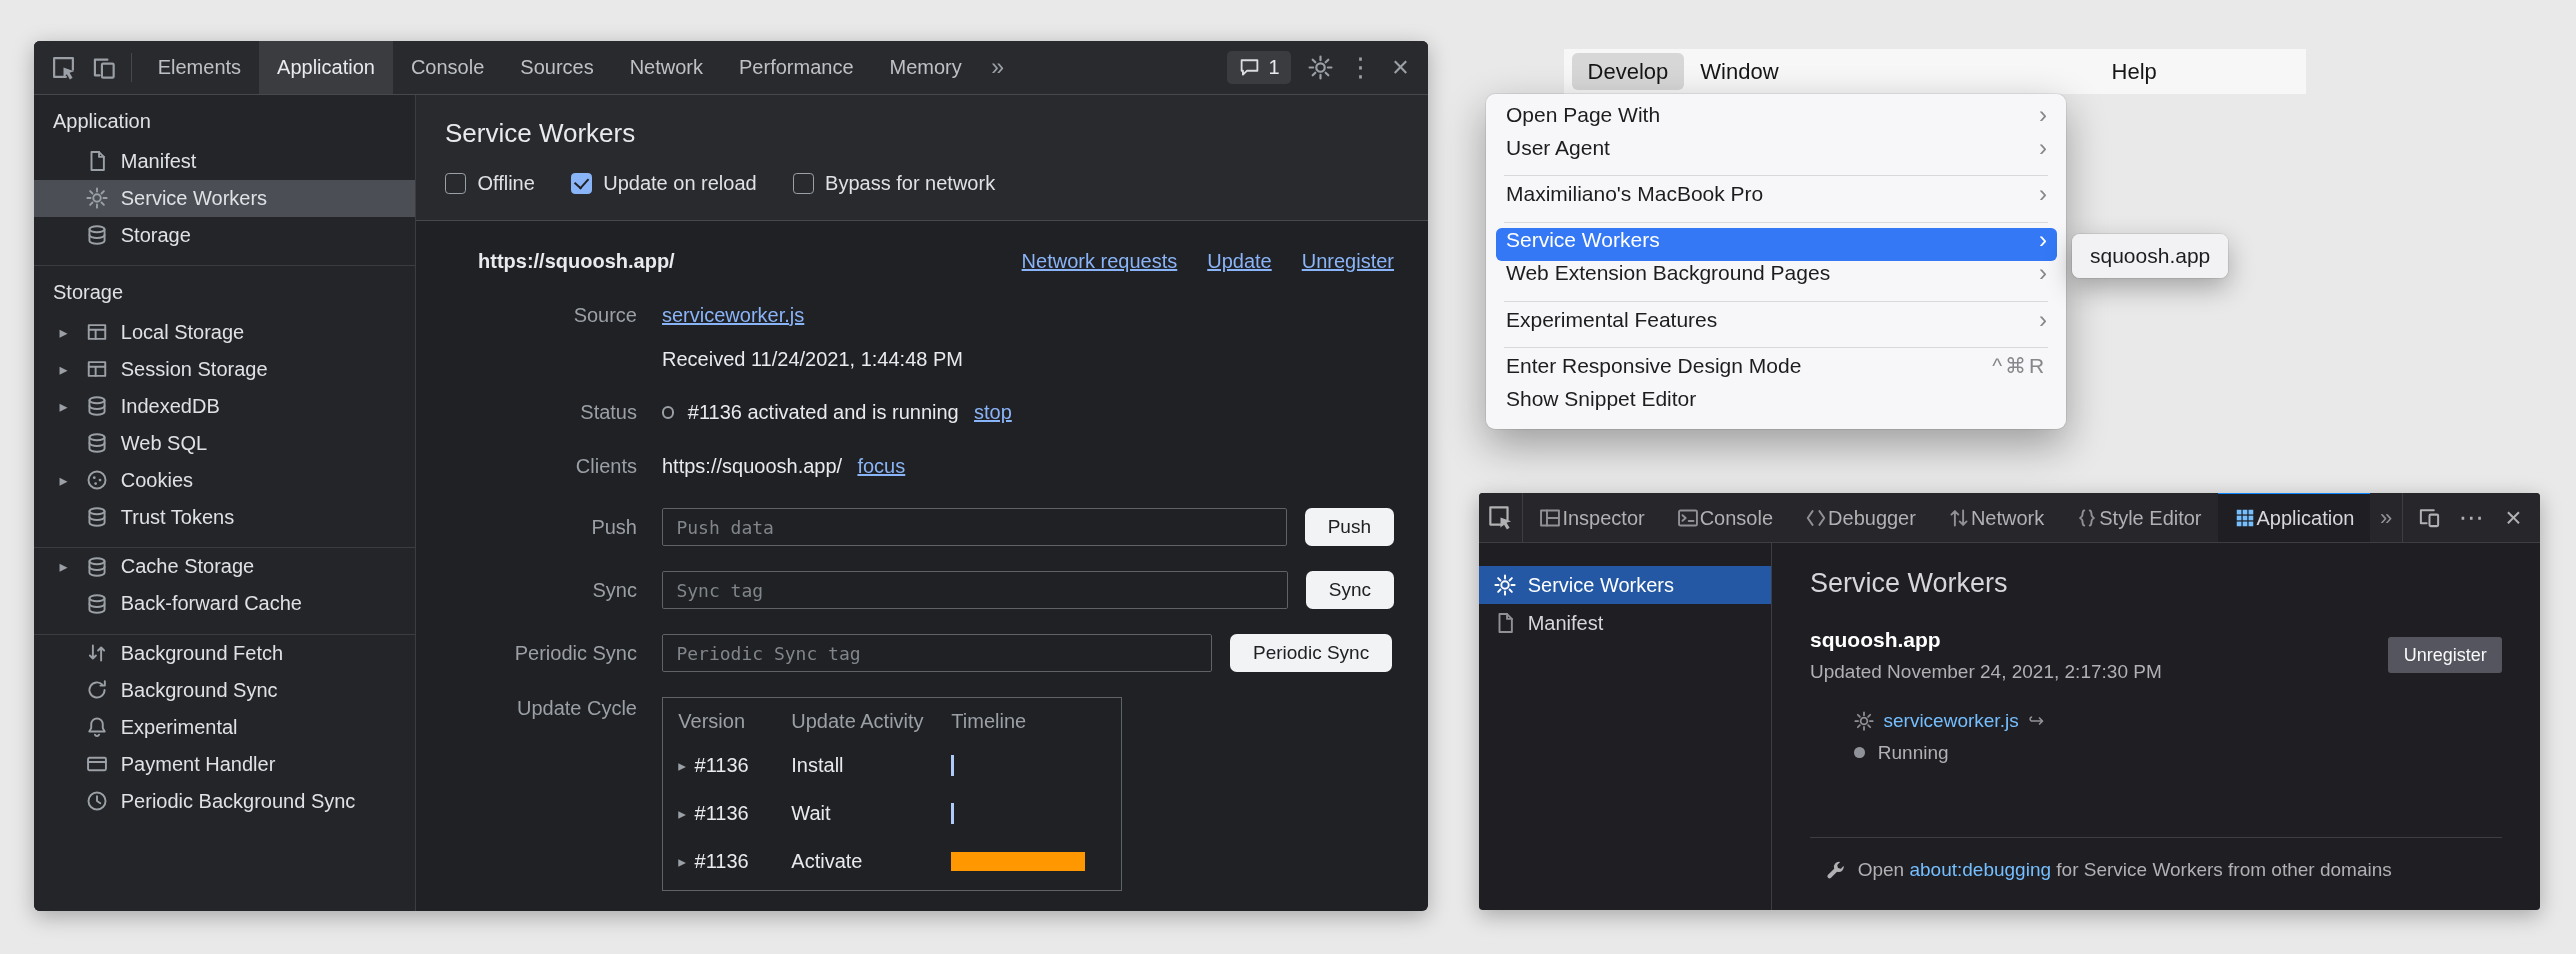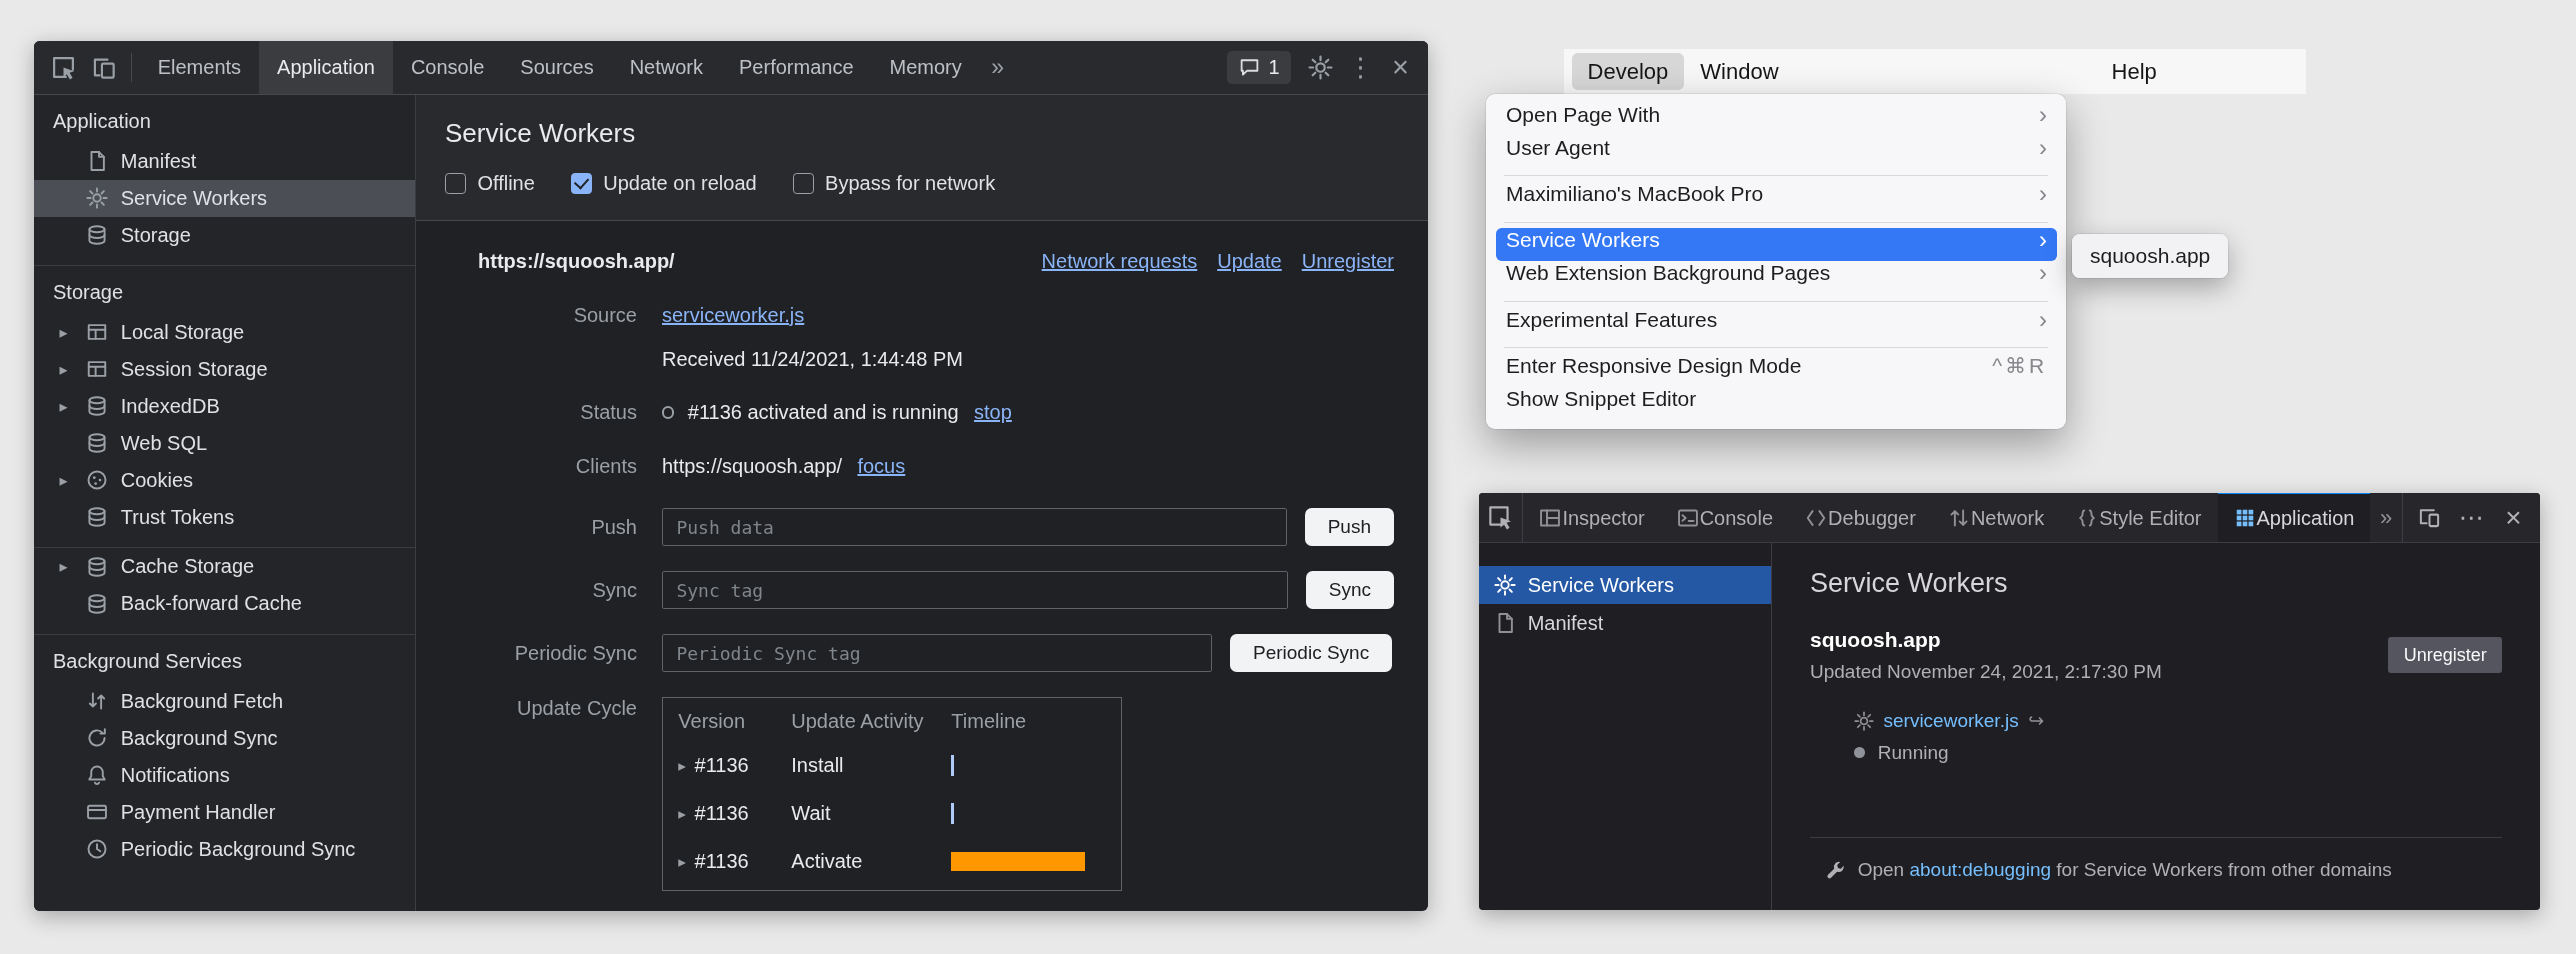--- a/index.html
+++ b/index.html
@@ -36,21 +36,21 @@
   .cr-header{background:#292a2d;border-bottom:1px solid #47484c;padding:23px 29px 25px}
   .cr-title{font-size:26px}
   .cr-checks{display:flex;gap:36px;margin-top:23px;font-size:20px;color:#dfe1e5;align-items:center}
   .check{display:flex;align-items:center;gap:11.4px;cursor:pointer}
   .cbx{width:21px;height:21px;border:1.9px solid #9aa0a6;border-radius:3.8px;background:transparent;position:relative;flex:0 0 auto}
   .cbx.on{background:#8ab4f8;border-color:#8ab4f8}
   .cbx.on::after{content:"";position:absolute;left:4.8px;top:1px;width:6.7px;height:11.4px;border:solid #202124;border-width:0 2.9px 2.9px 0;transform:rotate(42deg)}
   .cr-content{flex:1;padding:29px 34px;font-size:20px;overflow:hidden}
   .origin-row{display:flex;align-items:center;padding-left:28px}
   .origin{font-weight:bold}
-  .origin-links{margin-left:auto;display:flex;gap:20px}
+  .origin-links{margin-left:auto;display:flex;gap:30px}
   .cr-link{color:#8ab4f8;text-decoration:underline}
   .detail-row{display:flex;align-items:center;margin-top:30.5px}
   .detail-row.tight{margin-top:25px}
   .detail-row.top{align-items:flex-start}
   .dlabel{flex:0 0 187px;text-align:right;margin-right:25px;color:#9aa0a6}
   .received{margin-top:21px;color:#e8eaed}
   .status-dot{width:12.4px;height:12.4px;border-radius:50%;border:2.9px solid #9aa0a6;margin-right:13.4px;flex:0 0 auto}
   .gap-link{margin-left:15.3px}
   .cr-input{width:628px;height:38px;background:#202124;border:1px solid #5f6368;color:#e8eaed;font-family:"DejaVu Sans Mono","Liberation Mono",monospace;font-size:18px;padding:0 13.4px;border-radius:1.9px;outline:none}
   .cr-input.narrow{width:550px}
@@ -261,21 +261,20 @@
           <svg class="ic" viewBox="0 0 16 16">
               <ellipse cx="8" cy="3.8" rx="5.5" ry="2.2"></ellipse>
               <path d="M2.5 3.8v8.4c0 1.2 2.5 2.2 5.5 2.2s5.5-1 5.5-2.2V3.8"></path>
               <path d="M2.5 8c0 1.2 2.5 2.2 5.5 2.2S13.5 9.2 13.5 8"></path>
             </svg>
           <span>Back-forward Cache</span>
         </div>
       </div>
 
       <div class="sb-section">
-        <div class="sb-header">Background Services</div>
         <div class="sb-item">
           <span class="tri"></span>
           <svg class="ic" viewBox="0 0 16 16">
               <path d="M5 2.5v9.5M5 12L2.8 9.8M5 12l2.2-2.2M11 13.5V4M11 4L8.8 6.2M11 4l2.2 2.2"></path>
             </svg>
           <span>Background Fetch</span>
         </div>
         <div class="sb-item">
           <span class="tri"></span>
           <svg class="ic" viewBox="0 0 16 16">
@@ -283,21 +282,21 @@
               <path d="M13.7 1.6v3.2h-3.2"></path>
             </svg>
           <span>Background Sync</span>
         </div>
         <div class="sb-item">
           <span class="tri"></span>
           <svg class="ic" viewBox="0 0 16 16">
               <path d="M8 1.8a4.2 4.2 0 0 1 4.2 4.2v2.8l1.4 2.5H2.4l1.4-2.5V6A4.2 4.2 0 0 1 8 1.8z"></path>
               <path d="M6.5 13.6a1.6 1.6 0 0 0 3 0"></path>
             </svg>
-          <span>Notifications</span>
+          <span>Experimental</span>
         </div>
         <div class="sb-item">
           <span class="tri"></span>
           <svg class="ic" viewBox="0 0 16 16">
               <rect x="1.5" y="3.5" width="13" height="9" rx="1"></rect>
               <path d="M1.5 6.5h13"></path>
             </svg>
           <span>Payment Handler</span>
         </div>
         <div class="sb-item">

